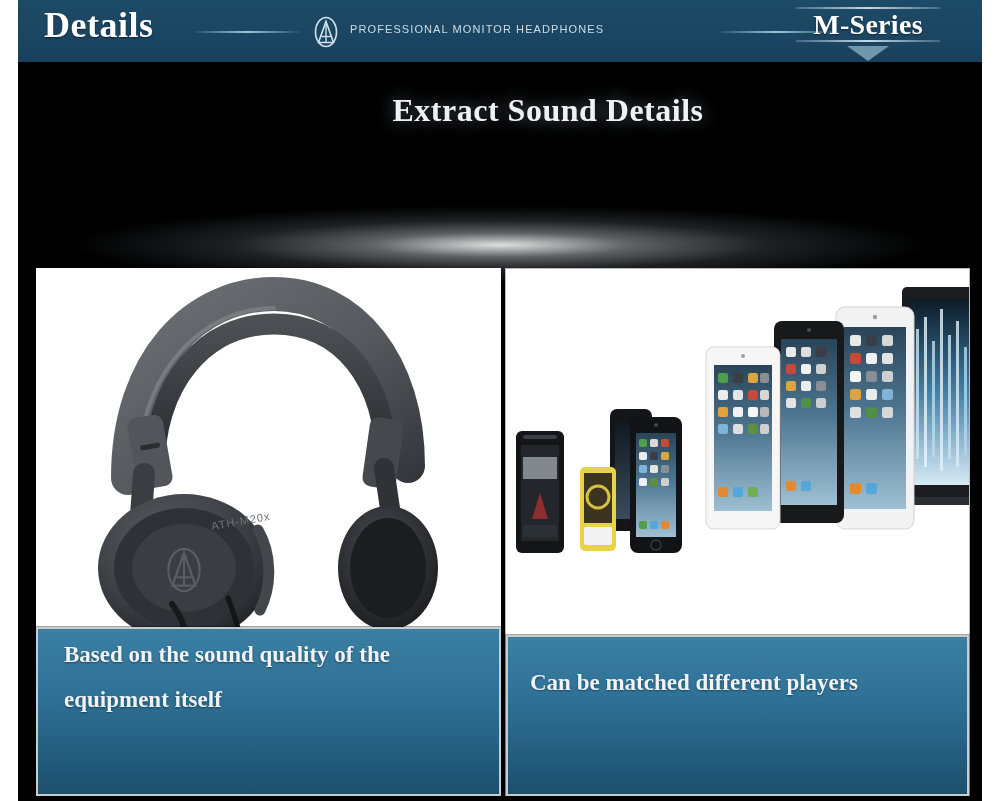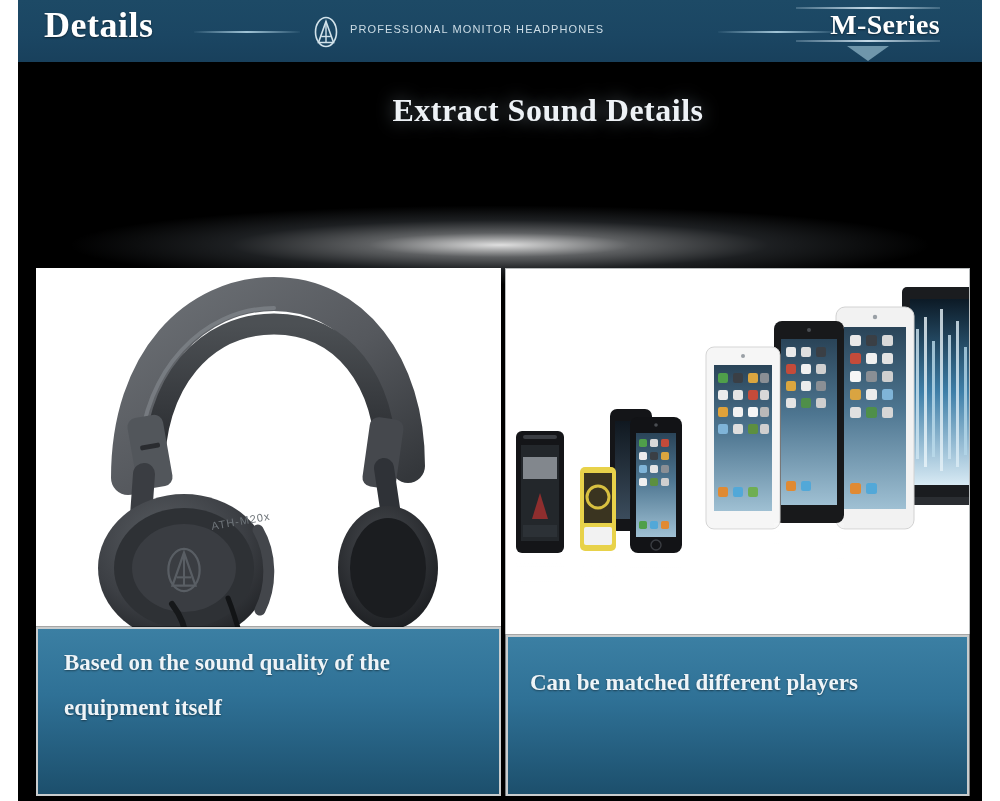--- a/index.html
+++ b/index.html
@@ -73,21 +73,21 @@
     color: #cddde6;
     font-weight: 400;
     white-space: nowrap;
   }
 
   .mseries {
     position: absolute;
     right: 42px;
     top: 7px;
     width: 144px;
-    text-align: right;
+    text-align: center;
   }
   .mseries-line {
     height: 2px;
     background: linear-gradient(90deg, rgba(180,205,220,0.25), rgba(205,225,238,0.95), rgba(180,205,220,0.25));
   }
   .mseries-label {
     font-family: "Liberation Serif", "DejaVu Serif", serif;
     font-size: 28px;
     font-weight: bold;
     color: #ffffff;
@@ -166,21 +166,21 @@
     left: 0;
     width: 100%;
     box-sizing: border-box;
     border: 2px solid #c8cccd;
     background: linear-gradient(180deg, #3b7fa3 0%, #2f7196 40%, #255f80 72%, #1c4f6c 100%);
     box-shadow: 0 0 0 1px rgba(0,0,0,0.35);
   }
   .caption-left {
     top: 359px;
     height: 169px;
-    padding: 12px 26px;
+    padding: 4px 26px;
   }
   .caption-right {
     top: 366px;
     height: 161px;
     padding: 24px 22px;
   }
   .caption-text {
     font-family: "Liberation Serif", "DejaVu Serif", serif;
     font-weight: bold;
     font-size: 23px;

